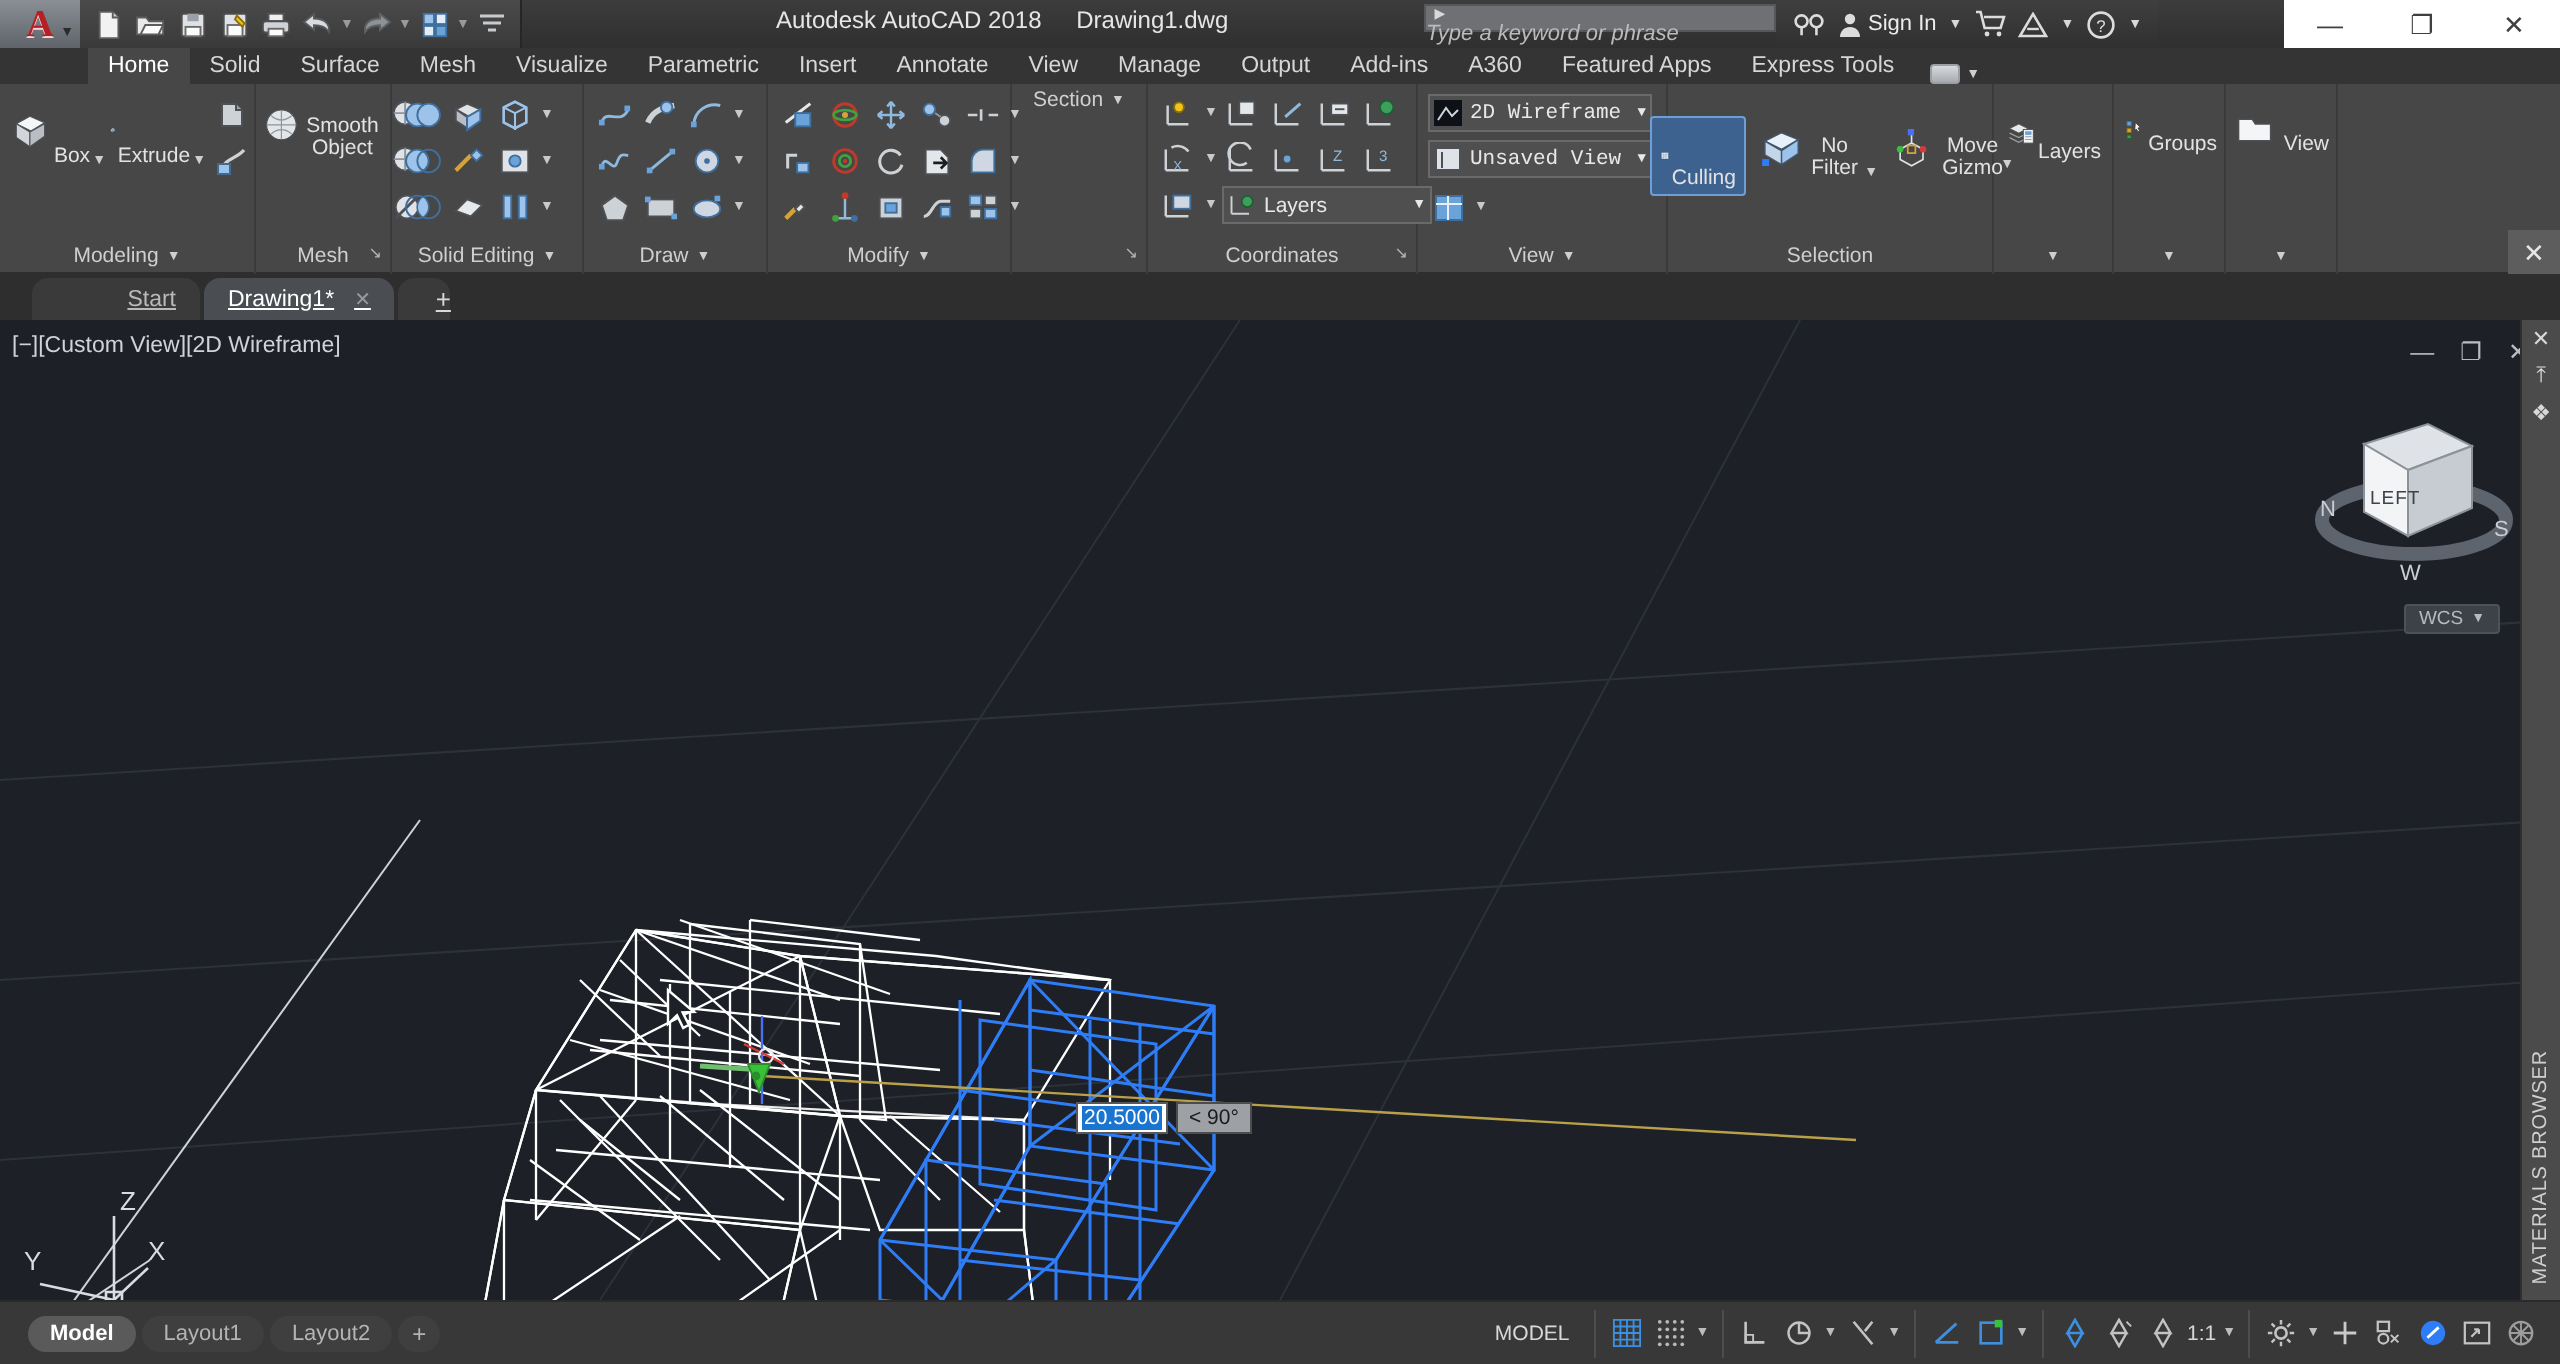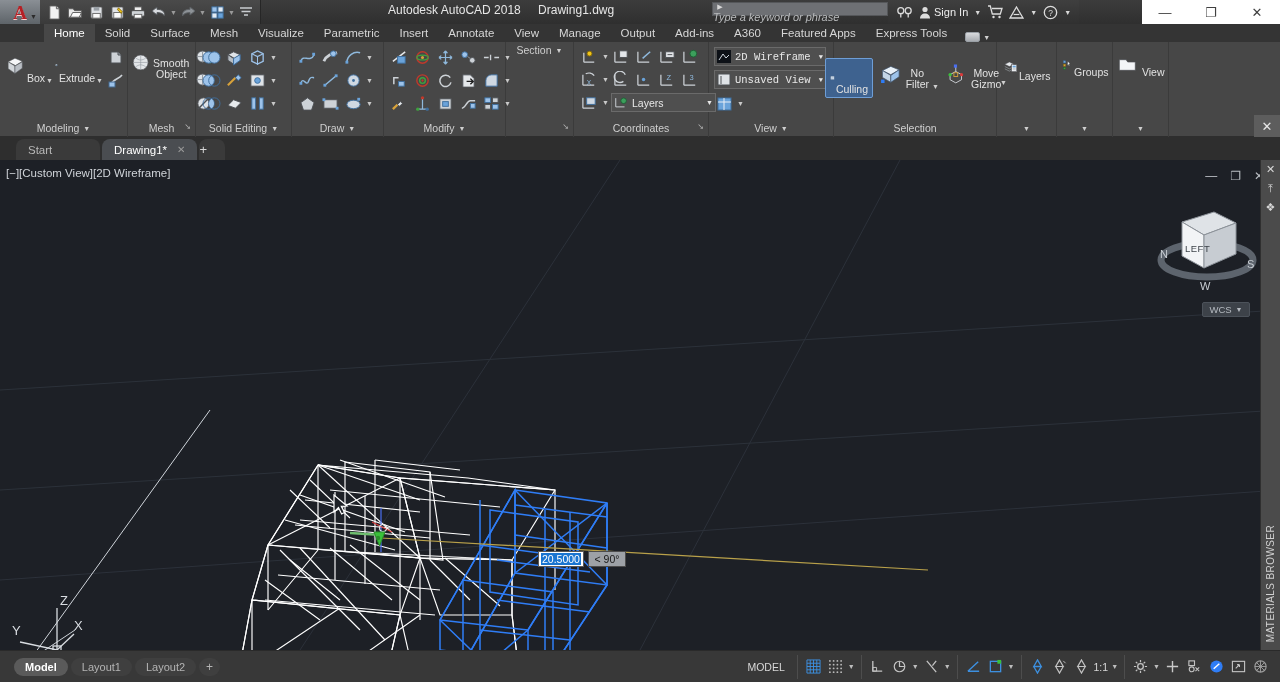--- a/index.html
+++ b/index.html
@@ -71,22 +71,22 @@
     display:flex; align-items:center; gap:4px; padding:0 2px; color:#e8e8e8; font-size:10.5px;}
   .combo.wide { width:112px;font-family:Liberation Mono, monospace; }
   .combo .cv { flex:1; white-space:nowrap; overflow:hidden;}
   .combo .cc { font-size:7px; }
   .toggle-on { background:#3e628f; border:1px solid #6e9ed6; }
 
   
   .filetabs { position:absolute; left:0; top:137px; width:1280px; height:23px; background:#2e2e2e;
      display:flex; align-items:flex-end; padding-left:16px;}
   .ftab { height:21px; min-width:84px; padding:0 12px; margin-right:2px; background:#3a3a3a;
-    color:#b9b9b9; font-size:11.5px; display:flex; align-items:center; justify-content:flex-start; gap:10px;
-    border-radius:8px 8px 0 0;}
+    color:#b9b9b9; font-size:11.5px; display:flex; align-items:center; justify-content:flex-end; gap:10px;
+    border-radius:8px 8px 0 0;text-decoration:underline;}
   .ftab.active { background:#4a4d51; color:#ffffff; }
   .ftab .x { font-size:10px; color:#9a9a9a;}
   .ftab.plus { min-width:26px; padding:0; background:#3a3a3a; color:#d8d8d8; font-size:13px;}
 
   
   .canvas { position:absolute; left:0; top:160px; width:1280px; height:490px; background:#1d2026;
      overflow:hidden; }
   .vplabel { position:absolute; left:6px; top:7px; font-size:11.5px; color:#cfd3d8;}
   .vpwin { position:absolute; right:16px; top:9px; display:flex; gap:13px; color:#b9bdc2; font-size:12px;}
   .vcube-wrap { position:absolute; right:18px; top:30px; width:110px; height:120px;}

